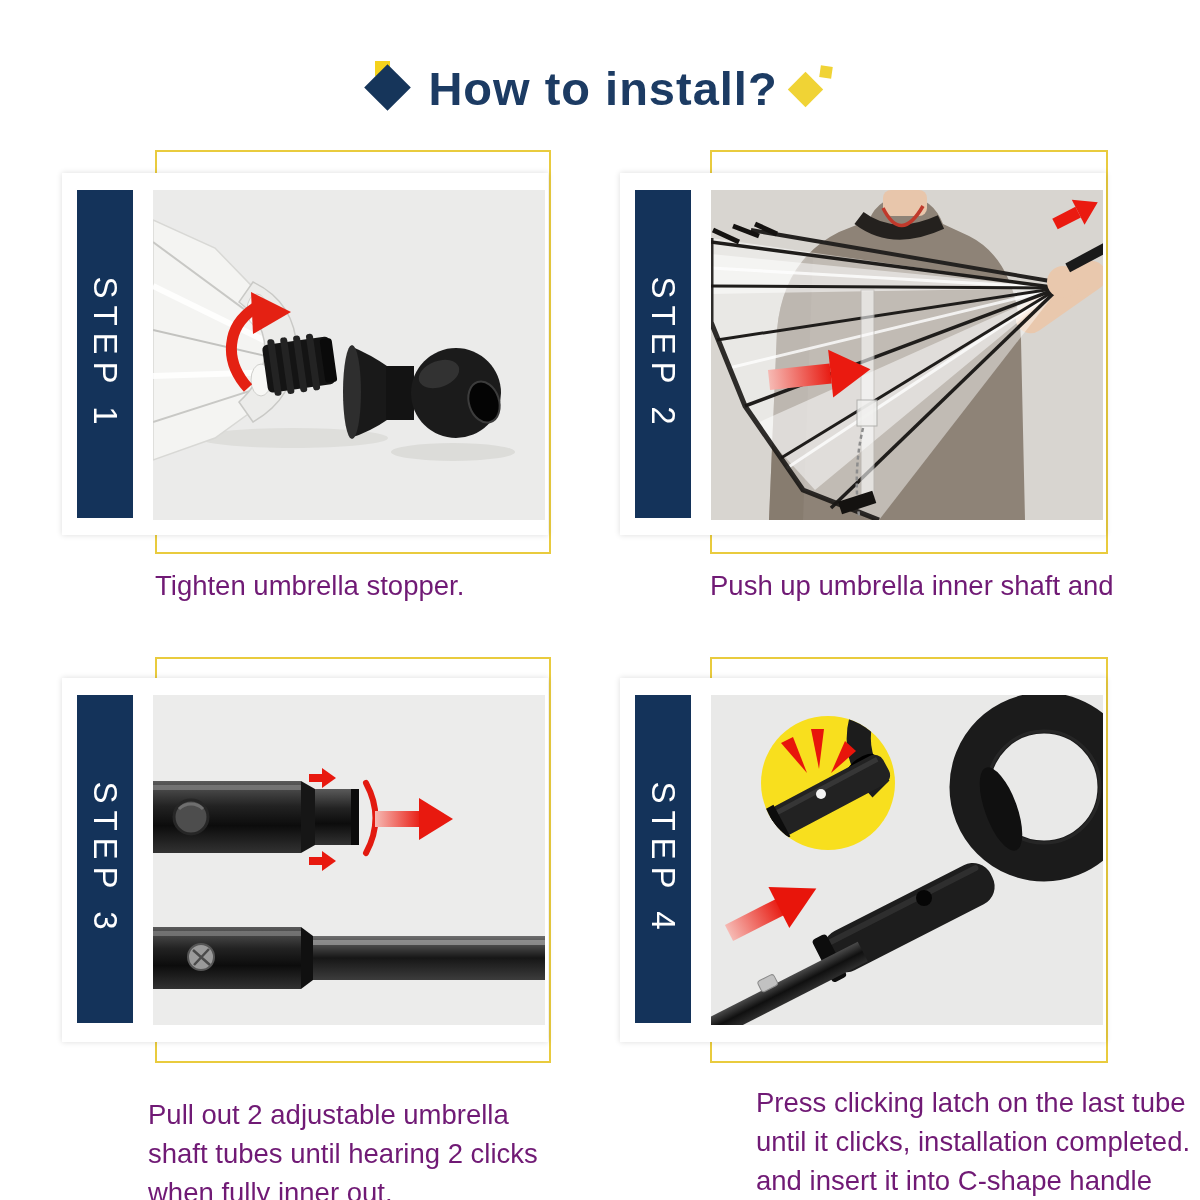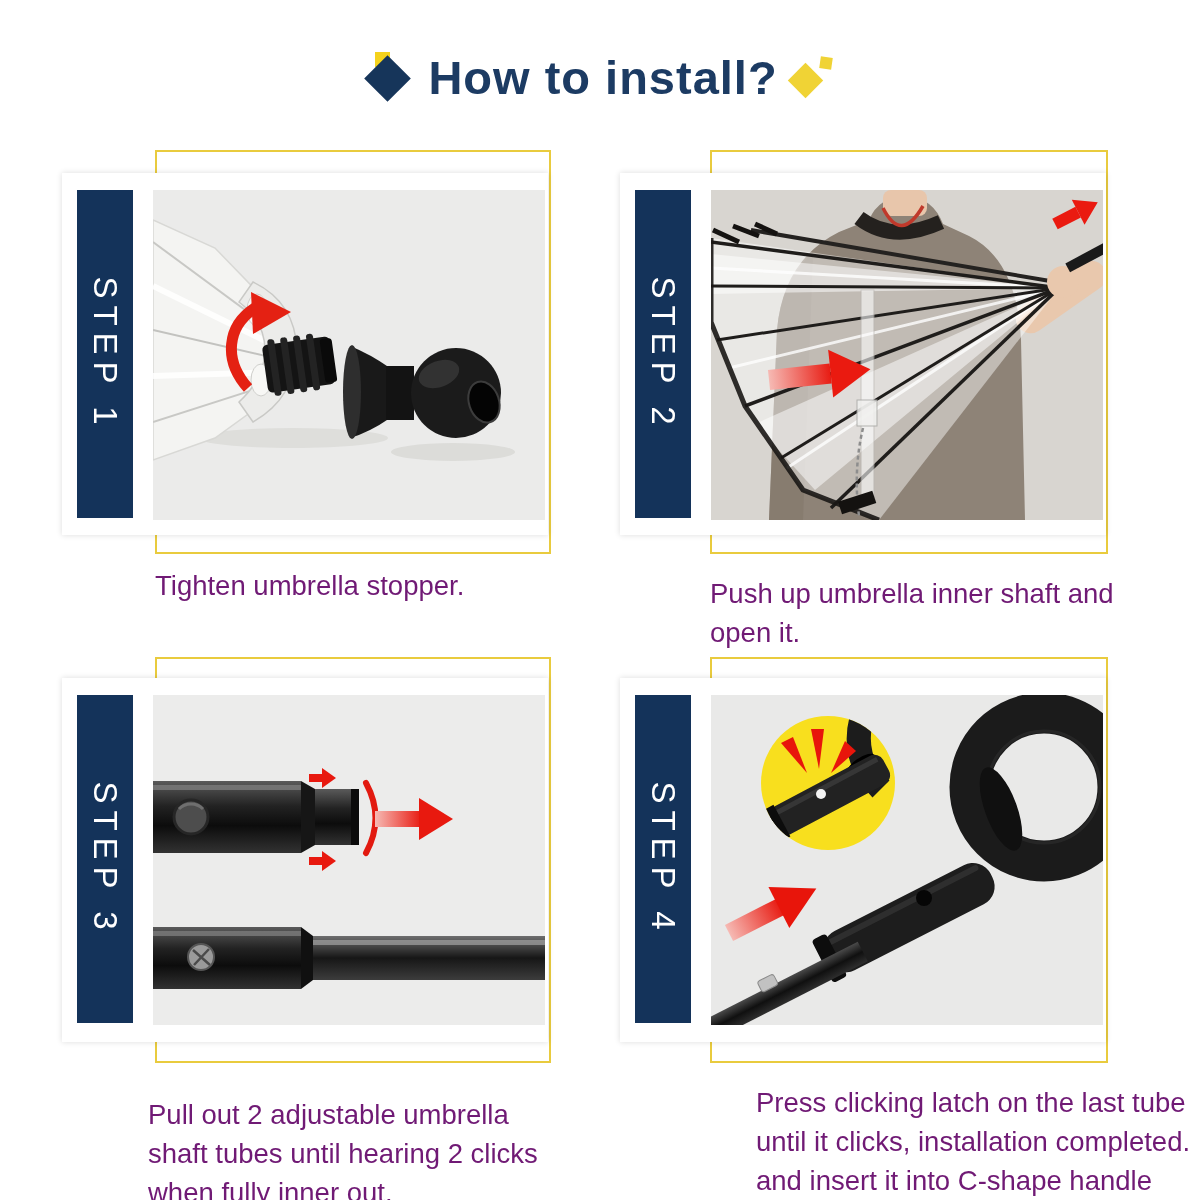--- a/index.html
+++ b/index.html
@@ -2,21 +2,21 @@
 <html><head>
 <meta charset="utf-8">
 <style>
   html,body{margin:0;padding:0;}
   body{
     width:1200px;height:1200px;position:relative;background:#ffffff;
     font-family:"Liberation Sans", sans-serif;overflow:hidden;
   }
   
   .header{position:absolute;top:50px;left:0;width:1200px;height:76px;
-    display:flex;align-items:flex-start;justify-content:center;gap:10px;}
+    display:flex;align-items:center;justify-content:center;gap:10px;}
   .page-title{font-size:47px;font-weight:bold;color:#1c3b63;letter-spacing:1px;margin:0;}
   .orn-l{position:relative;width:56px;height:58px;}
   .orn-l .sq{position:absolute;left:13px;top:2px;width:15px;height:15px;background:#f5d21c;}
   .orn-l .dia{position:absolute;left:9px;top:12px;width:33px;height:33px;background:#16355a;transform:rotate(45deg);}
   .orn-r{position:relative;width:50px;height:58px;}
   .orn-r .dia{position:absolute;left:5px;top:18px;width:25px;height:25px;background:#f0d335;transform:rotate(45deg);}
   .orn-r .sq{position:absolute;left:32px;top:7px;width:12px;height:12px;background:#f0d335;transform:rotate(8deg);}
   
   .panel{position:absolute;width:490px;height:408px;}
   .panel .frame{position:absolute;border:2px solid #e9cb3e;box-sizing:border-box;}
@@ -39,21 +39,21 @@
   .row2 .banner{left:15px;top:38px;}
   .row2 .photo{left:91px;top:38px;}
   .col2.row2 .frame{left:90px;width:398px;}
   #panel1{left:62px;top:150px;}
   #panel2{left:620px;top:150px;}
   #panel3{left:62px;top:657px;}
   #panel4{left:620px;top:657px;}
   
   .caption{position:absolute;font-size:27.5px;line-height:39px;color:#701a75;}
   #caption1{left:155px;top:566px;}
-  #caption2{left:710px;top:566px;margin-top:8px;}
+  #caption2{left:710px;top:566px;}
   #caption3{left:148px;top:1095px;}
   #caption4{left:708px;top:1083px;margin-left:48px;}
 </style>
 </head>
 <body>
 
 <div class="header">
   <div class="orn-l">
     <div class="sq"></div>
     <div class="dia"></div>
@@ -305,21 +305,20 @@
       </g>
     </svg>
   </div>
 </div>
 
 <div class="caption" id="caption1">
   <div>Tighten umbrella stopper.</div>
 </div>
 <div class="caption" id="caption2">
   <div>Push up umbrella inner shaft and</div>
-  <div>open it.</div>
 </div>
 <div class="caption" id="caption3">
   <div>Pull out 2 adjustable umbrella</div>
   <div>shaft tubes until hearing 2 clicks</div>
   <div>when fully inner out.</div>
 </div>
 <div class="caption" id="caption4">
   <div>Press clicking latch on the last tube</div>
   <div>until it clicks, installation completed.</div>
   <div>and insert it into C-shape handle</div>

